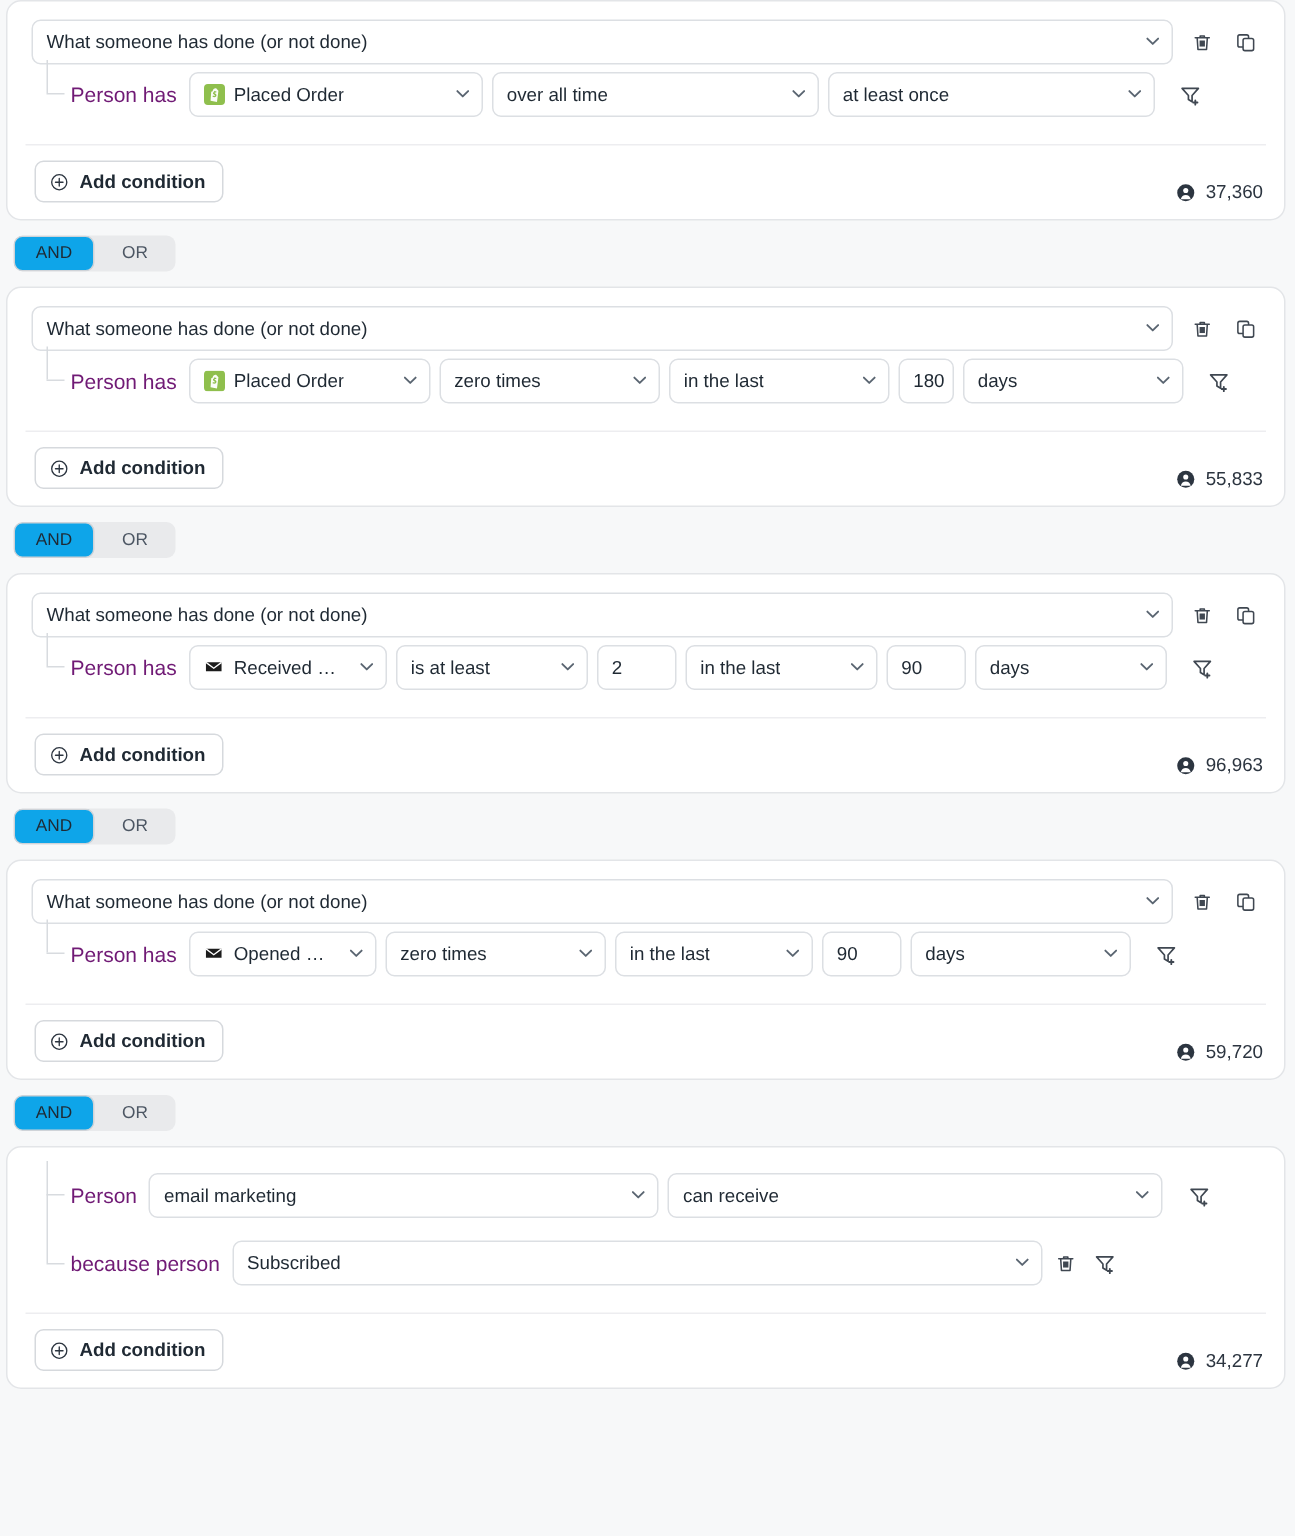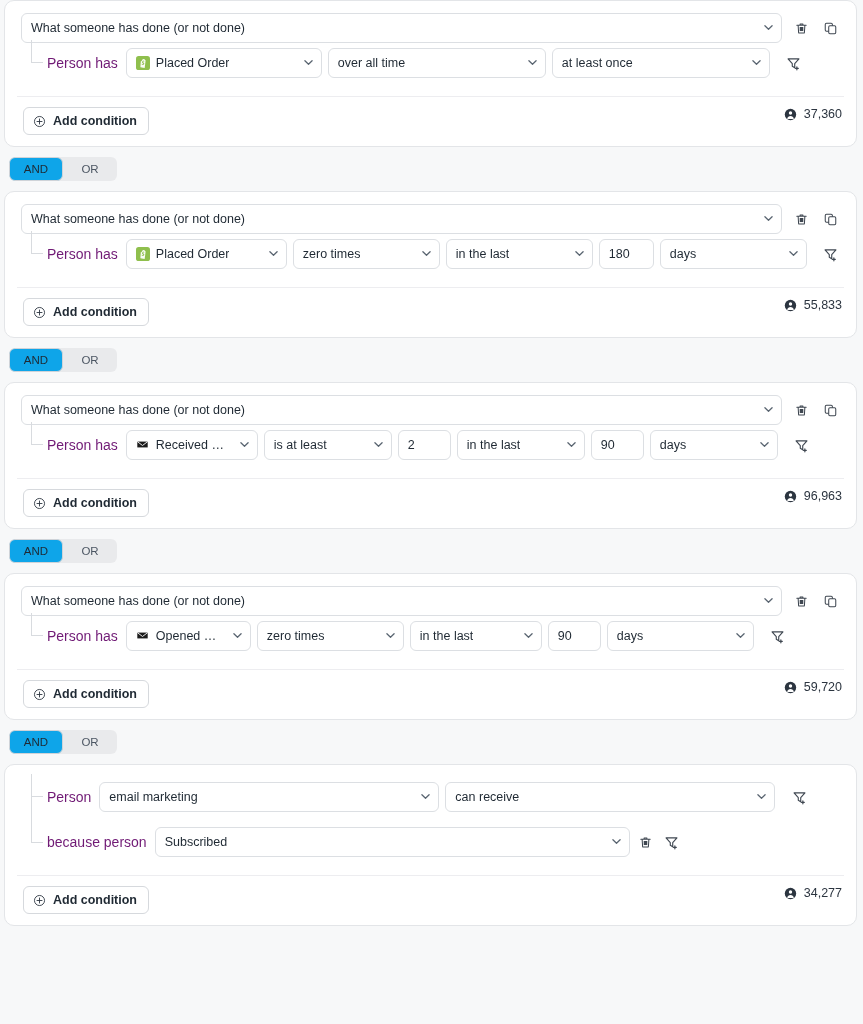--- a/index.html
+++ b/index.html
@@ -98,21 +98,21 @@
 
   
   .srcicon { width: 14px; height: 14px; margin-right: 6px; flex: none; display:block;}
 
   
   .divider {
     border-top: 1px solid #ededf0;
     margin: 18px 12px 0 12px;
   }
   .footer {
-    display: flex; align-items: flex-start; justify-content: space-between;
+    display: flex; align-items: flex-end; justify-content: space-between;
     padding: 10px 14px 11px 18px;
   }
   .addbtn {
     display: inline-flex; align-items: center; gap: 7px;
     height: 28px; padding: 0 11px 0 9px;
     border: 1px solid #d6d9dd; border-radius: 6px;
     background: #fff; cursor: pointer;
     font-size: 12.5px; font-weight: bold; color: #1f2933;
   }
   .count {
@@ -282,21 +282,21 @@
               </span>
             </div>
             <div class="sel" style="width:147px">
               <span class="label">in the last</span>
               <span class="chev">
                 <svg width="9" height="9" viewBox="0 0 10 10">
                   <use href="#i-chev"></use>
                 </svg>
               </span>
             </div>
-            <div class="txtin" style="width:55px">
+            <div class="txtin" style="width:37px">
               <span>180</span>
             </div>
             <div class="sel" style="width:147px">
               <span class="label">days</span>
               <span class="chev">
                 <svg width="9" height="9" viewBox="0 0 10 10">
                   <use href="#i-chev"></use>
                 </svg>
               </span>
             </div>
@@ -548,21 +548,21 @@
               </span>
             </div>
             <div class="icbtn" style="margin-left:8px">
               <svg width="15" height="15" viewBox="0 0 16 16">
                 <use href="#i-filter"></use>
               </svg>
             </div>
           </div>
           <div class="srow">
             <span class="rowlabel">because person</span>
-            <div class="sel" style="width:475px">
+            <div class="sel" style="width:540px">
               <span class="label">Subscribed</span>
               <span class="chev">
                 <svg width="9" height="9" viewBox="0 0 10 10">
                   <use href="#i-chev"></use>
                 </svg>
               </span>
             </div>
             <div class="icbtn">
               <svg width="15" height="15" viewBox="0 0 16 16">
                 <use href="#i-trash"></use>

